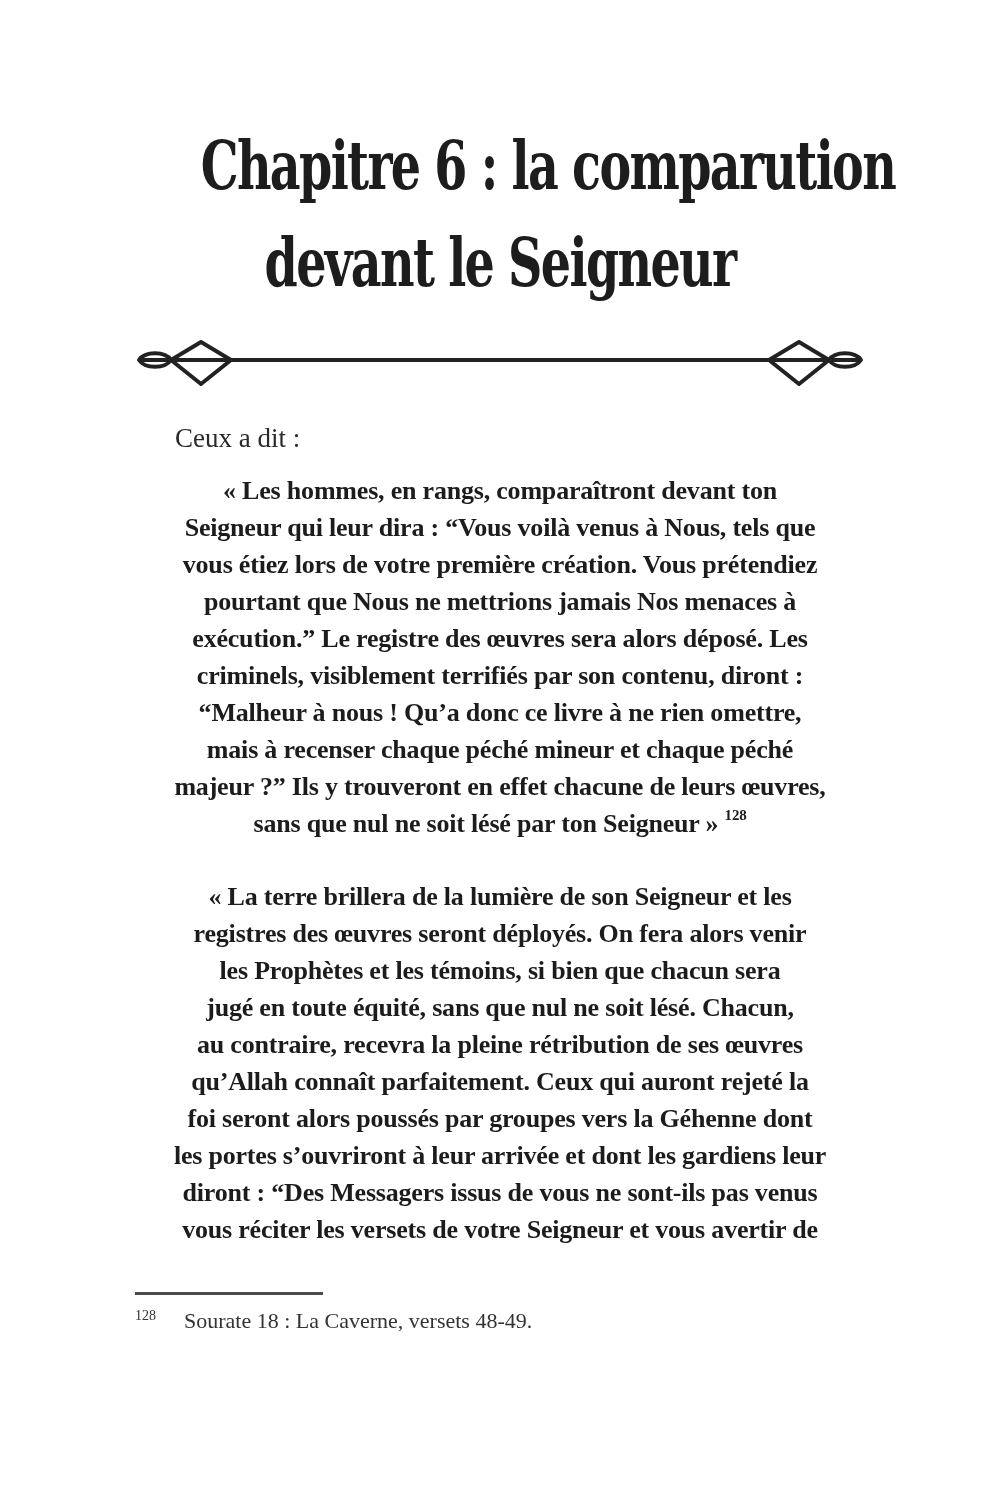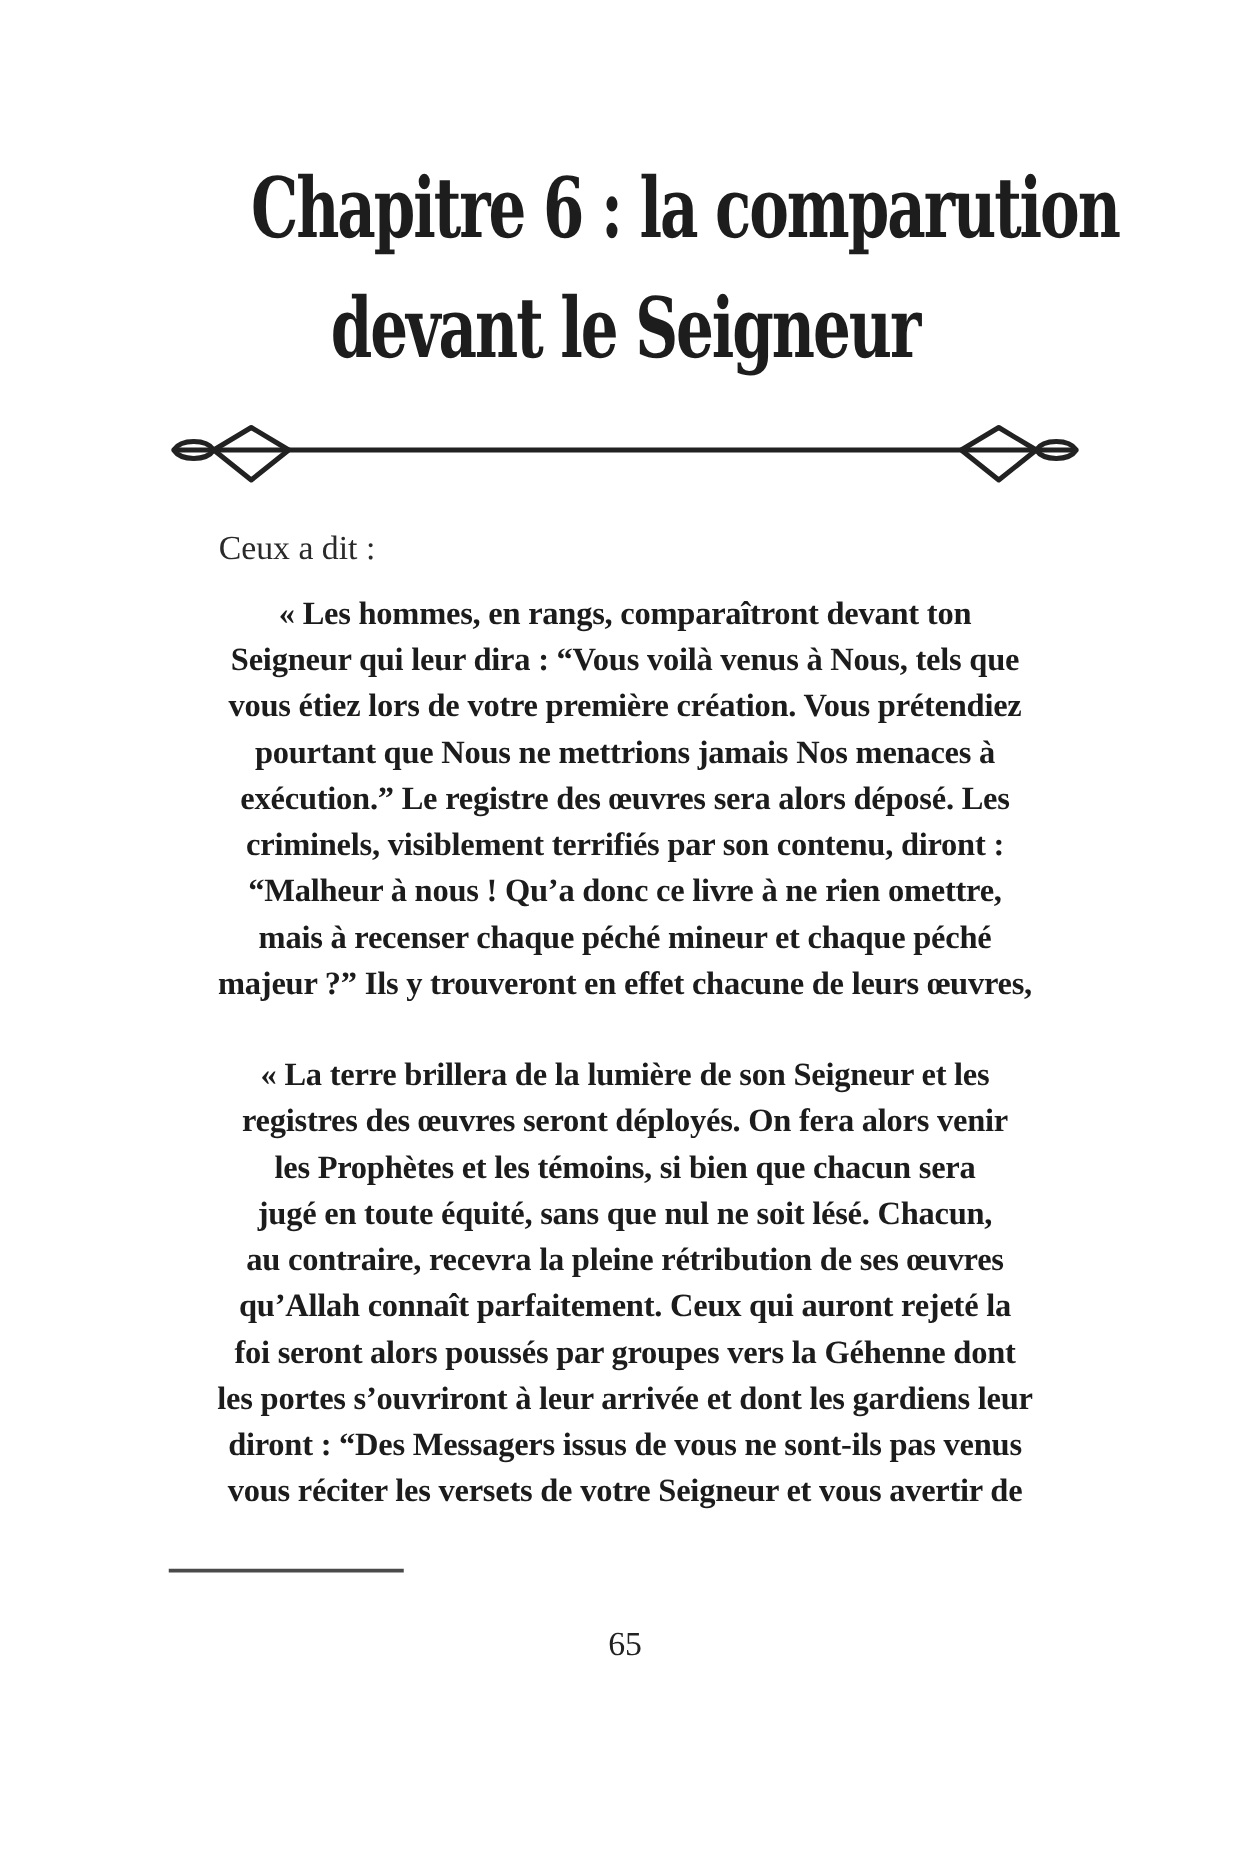--- a/index.html
+++ b/index.html
@@ -115,31 +115,32 @@
   <div class="quote quote-1">
     <div data-bind-lines="document.quote1.lines">« Les hommes, en rangs, comparaîtront devant ton
 Seigneur qui leur dira : “Vous voilà venus à Nous, tels que
 vous étiez lors de votre première création. Vous prétendiez
 pourtant que Nous ne mettrions jamais Nos menaces à
 exécution.” Le registre des œuvres sera alors déposé. Les
 criminels, visiblement terrifiés par son contenu, diront :
 “Malheur à nous ! Qu’a donc ce livre à ne rien omettre,
 mais à recenser chaque péché mineur et chaque péché
 majeur ?” Ils y trouveront en effet chacune de leurs œuvres,</div>
+    <div class="quote-last"><span data-bind="document.quote1.last_line">sans que nul ne soit lésé par ton Seigneur » </span><sup class="fn-ref" data-bind="document.quote1.footnote_ref">128</sup></div>
   </div>
 
   <div class="quote quote-2" data-bind-lines="document.quote2.lines">« La terre brillera de la lumière de son Seigneur et les
 registres des œuvres seront déployés. On fera alors venir
 les Prophètes et les témoins, si bien que chacun sera
 jugé en toute équité, sans que nul ne soit lésé. Chacun,
 au contraire, recevra la pleine rétribution de ses œuvres
 qu’Allah connaît parfaitement. Ceux qui auront rejeté la
 foi seront alors poussés par groupes vers la Géhenne dont
 les portes s’ouvriront à leur arrivée et dont les gardiens leur
 diront : “Des Messagers issus de vous ne sont-ils pas venus
 vous réciter les versets de votre Seigneur et vous avertir de</div>
 
   <div class="footnote-rule"></div>
 
+  <div class="footnote"><sup class="fn-marker" data-bind="document.footnote.marker">128</sup><span data-bind="document.footnote.text">Sourate 18 : La Caverne, versets 48-49.</span></div>
 
-  <div class="page-number" data-bind="document.page_number">65</div>
 
 </div>
 
 </body></html>

